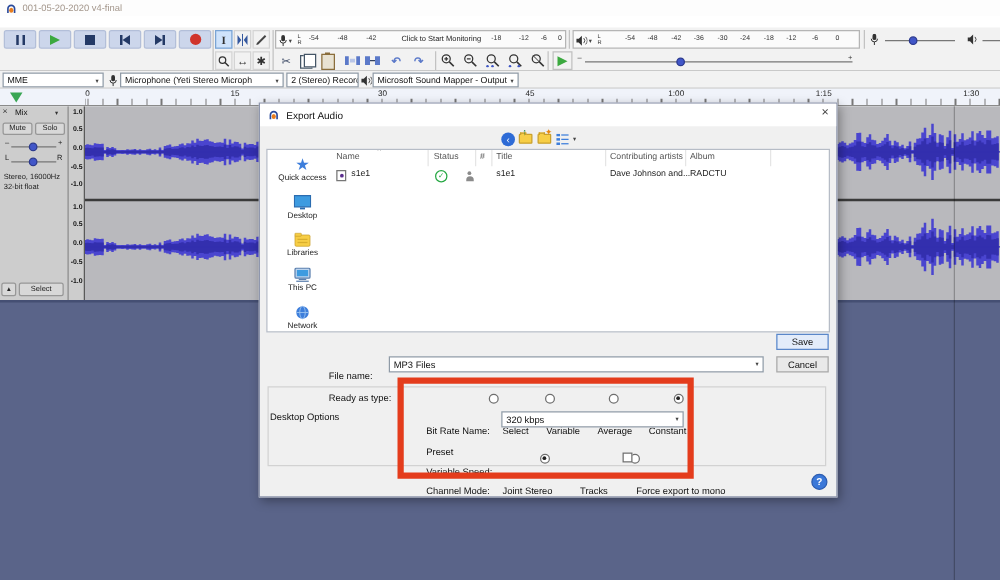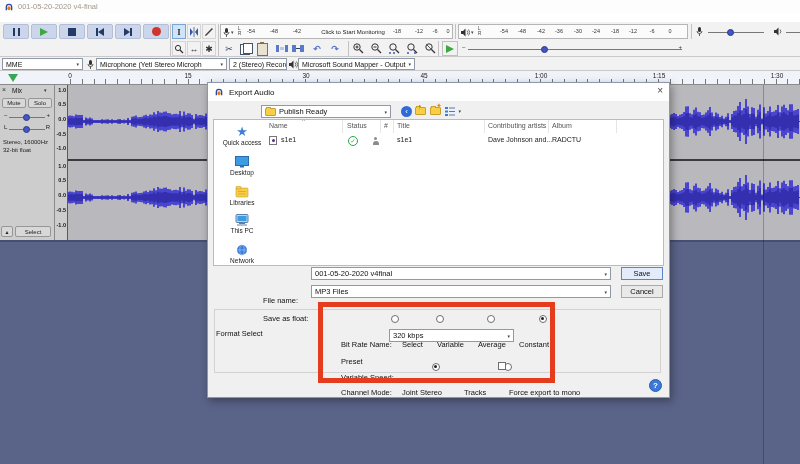--- a/index.html
+++ b/index.html
@@ -384,25 +384,20 @@
       <svg width="10" height="10" viewBox="0 0 12 12">
         <path d="M2 10V6a4 4 0 0 1 8 0v4h-1.6V6a2.4 2.4 0 0 0-4.8 0v4z" fill="#2a4a9b"></path>
         <ellipse cx="6" cy="7.4" rx="2" ry="2.4" fill="#e87d1e"></ellipse>
       </svg>
       <span style="margin-left:5px">Export Audio</span>
       <span class="dlg-close">×</span>
     </div>
 
     
     <span class="flabel" style="left:25px;top:24px">Save in:</span>
-    <div class="a combo" style="left:53px;top:22px;width:130px;height:13px;font-size:7.5px">
-      <span class="folderic" style="margin-right:3px"></span>
-      <span>Publish Ready</span>
-      <span class="carr">▾</span>
-    </div>
     <span class="a navcirc" style="left:193px;top:23px"><span>‹</span></span>
     <span class="a" style="left:207px;top:24px"><span class="folderic"></span><span style="position:absolute;left:3px;top:-4px;font-size:7px;color:#1d7a2c;font-weight:bold">↑</span></span>
     <span class="a" style="left:222px;top:24px"><span class="folderic"></span><span style="position:absolute;left:6px;top:-5px;font-size:7px;color:#e8860e">✦</span></span>
     <span class="a" style="left:237px;top:24px">
       <svg width="10" height="9" viewBox="0 0 10 9">
           <rect x="0" y="0" width="3" height="2" fill="#3d7edb"></rect>
           <rect x="4" y="0.5" width="6" height="1" fill="#3d7edb"></rect>
           <rect x="0" y="3.5" width="3" height="2" fill="#3d7edb"></rect>
           <rect x="4" y="4" width="6" height="1" fill="#3d7edb"></rect>
           <rect x="0" y="7" width="3" height="2" fill="#3d7edb"></rect>
@@ -472,53 +467,49 @@
       <span class="cell" style="left:67px">s1e1</span>
       <span class="a checkic" style="left:134px;top:16px"><span>✓</span></span>
       <span class="a personic" style="left:148px;top:16px"></span>
       <span class="cell" style="left:183px">s1e1</span>
       <span class="cell" style="left:274px">Dave Johnson and...</span>
       <span class="cell" style="left:338px">RADCTU</span>
     </div>
 
     
     <span class="flabel" style="left:55px;top:187px">File name:</span>
-    <div class="a combo" style="left:103px;top:184px;width:300px;height:13px;font-size:7.5px">
-      <span>001-05-20-2020 v4final</span>
-      <span class="carr">▾</span>
-    </div>
     <div class="btn default" style="left:413px;top:184px;width:42px">
         <span>Save</span>
       </div>
 
-    <span class="flabel" style="left:55px;top:205px">Save as float:</span>
+    <span class="flabel" style="left:55px;top:205px">Ready as type:</span>
     <div class="a combo" style="left:103px;top:202px;width:300px;height:13px;font-size:7.5px">
       <span>MP3 Files</span>
       <span class="carr">▾</span>
     </div>
     <div class="btn" style="left:413px;top:202px;width:42px">
         <span>Cancel</span>
       </div>
 
     
-    <span class="flabel" style="left:8px;top:220px">Format Select</span>
+    <span class="flabel" style="left:8px;top:220px">Desktop Options</span>
     <div class="groupbox" style="left:6px;top:226px;width:447px;height:64px"></div>
 
     <span class="flabel" style="left:133px;top:231px">Bit Rate Name:</span>
     <span class="a radio" style="left:183px;top:231px"></span>
     <span class="flabel" style="left:194px;top:231px">Select</span>
     <span class="a radio" style="left:218px;top:231px"></span>
     <span class="flabel" style="left:229px;top:231px">Variable</span>
     <span class="a radio" style="left:259px;top:231px"></span>
     <span class="flabel" style="left:270px;top:231px">Average</span>
     <span class="a radio sel" style="left:300px;top:231px"></span>
     <span class="flabel" style="left:311px;top:231px">Constant</span>
 
     <span class="flabel" style="left:133px;top:248px">Preset</span>
-    <div class="a combo" style="left:181px;top:246px;width:125px;height:13px;font-size:7.5px">
+    <div class="a combo" style="left:193px;top:246px;width:146px;height:13px;font-size:7.5px">
       <span>320 kbps</span>
       <span class="carr">▾</span>
     </div>
 
     <span class="flabel" style="left:133px;top:264px">Variable Speed:</span>
 
     <span class="flabel" style="left:133px;top:279px">Channel Mode:</span>
     <span class="a radio sel" style="left:183px;top:279px"></span>
     <span class="flabel" style="left:194px;top:279px">Joint Stereo</span>
     <span class="a radio" style="left:245px;top:279px"></span>

